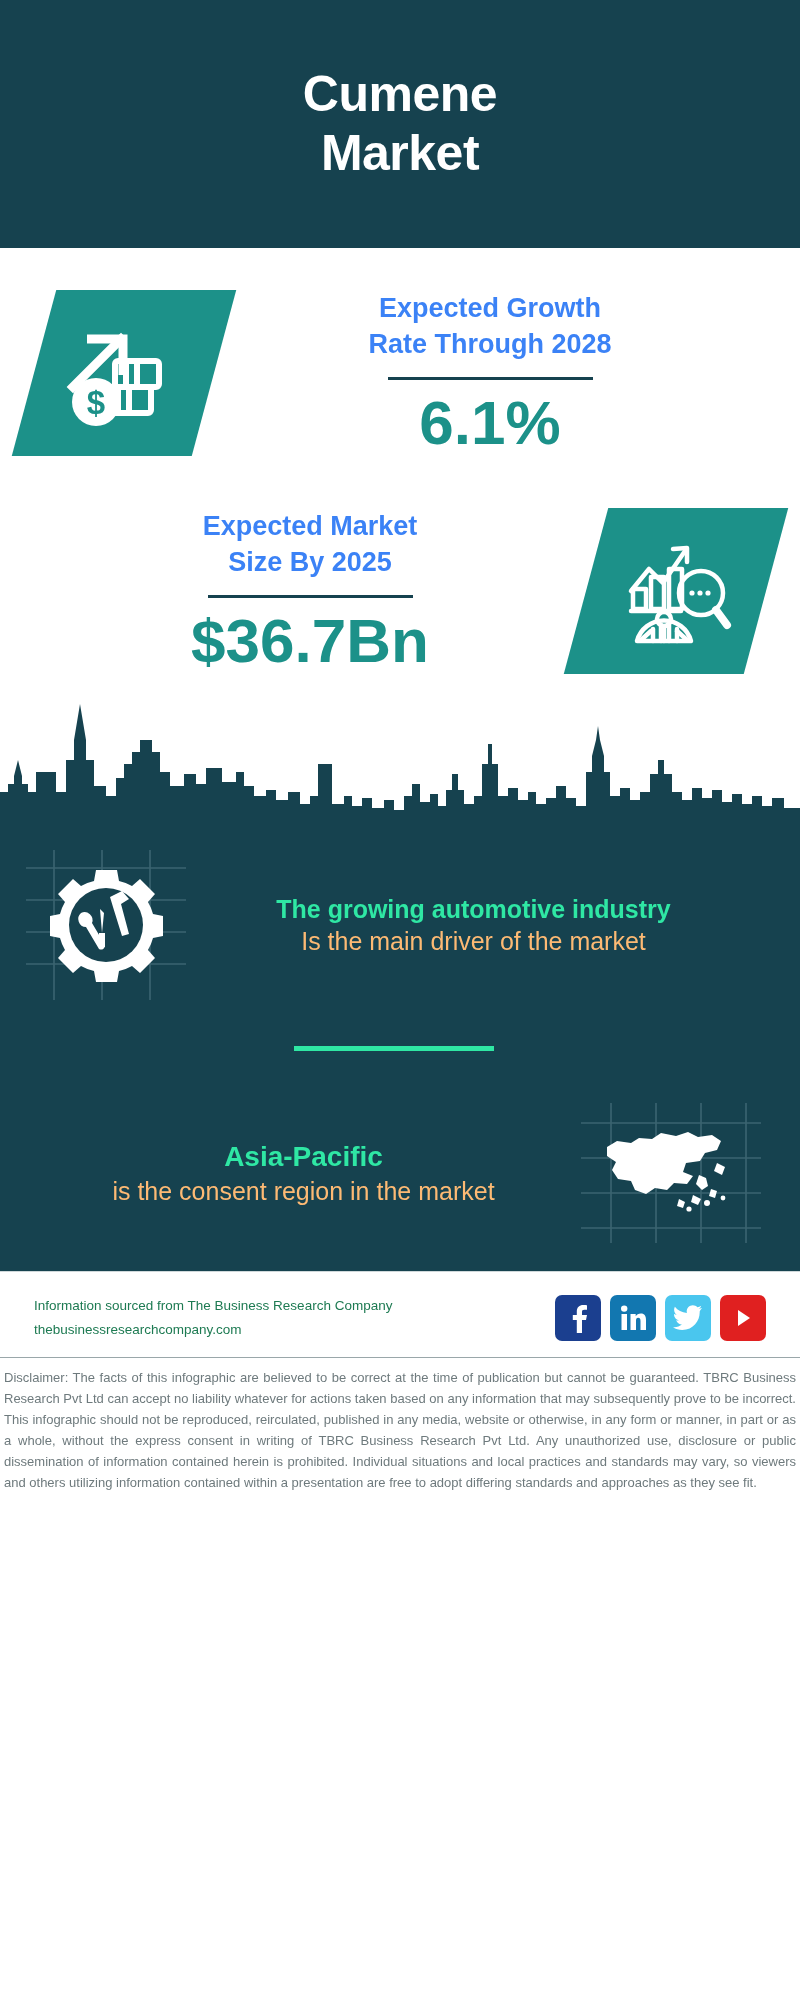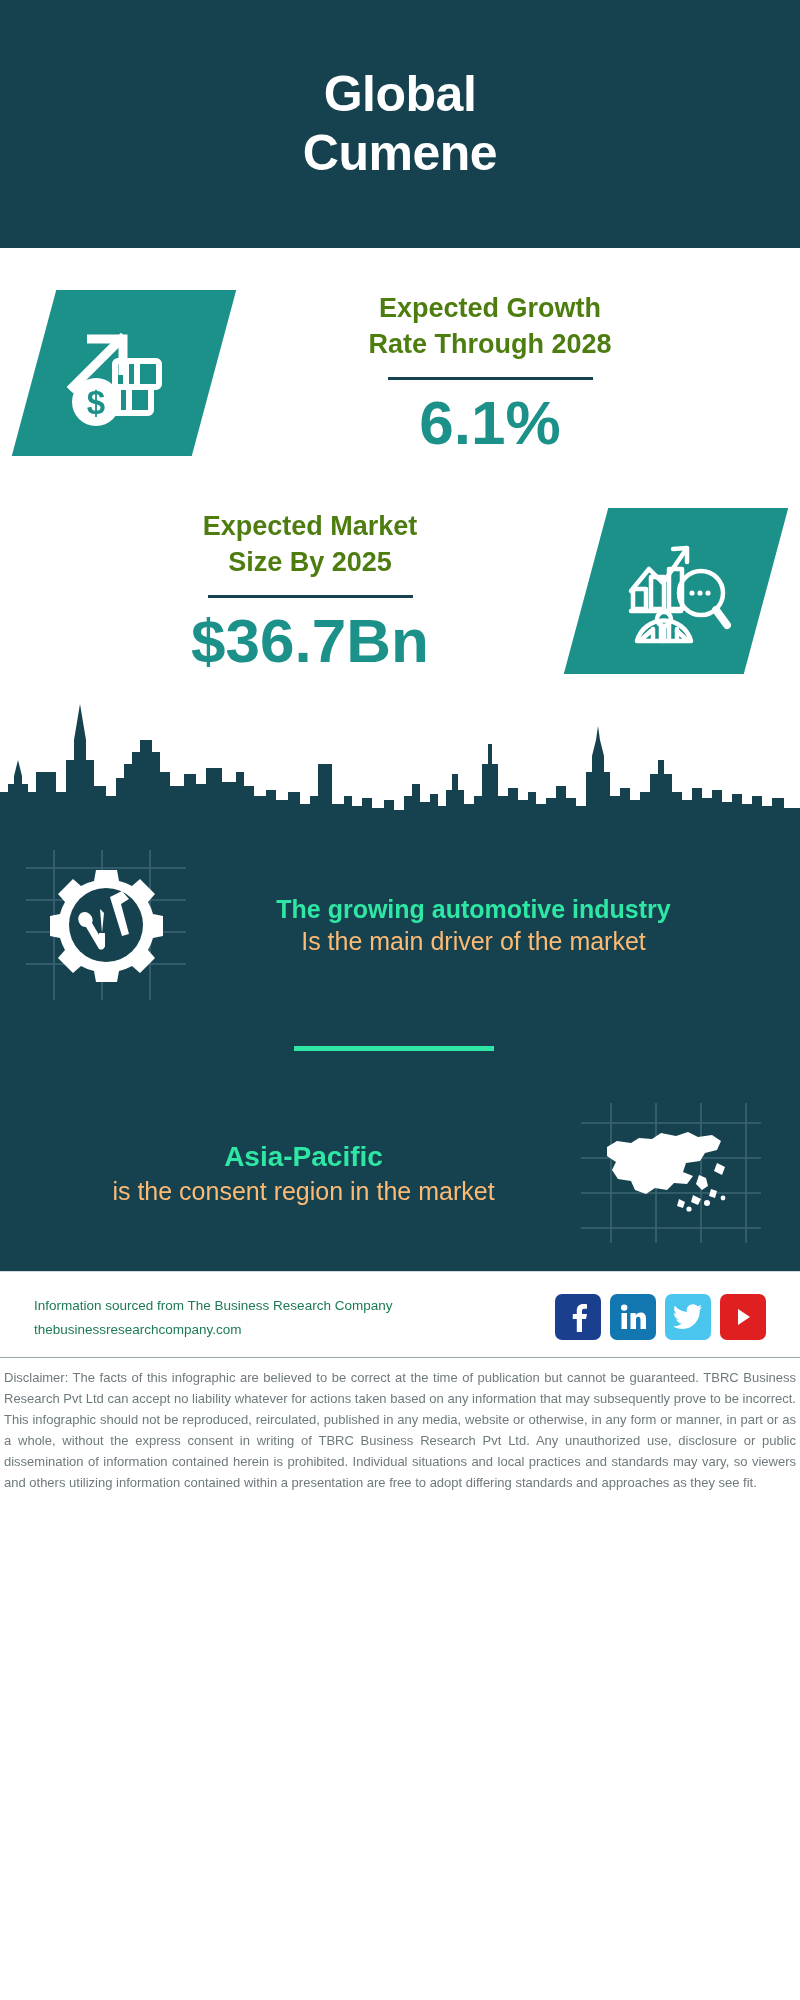--- a/index.html
+++ b/index.html
@@ -40,21 +40,21 @@
     width:180px; height:166px;
     background:#1c9189;
     transform:skewX(-15deg);
     display:flex; align-items:center; justify-content:center;
     flex:0 0 auto;
   }
   .para-inner { transform:skewX(15deg); display:flex; align-items:center; justify-content:center; }
 
   .stat-text { flex:1; text-align:center; }
   .stat-label {
-    color:#4d7c0f;
+    color:#3b82f6;
     font-size:27px; font-weight:bold; line-height:1.32;
   }
   .stat-rule {
     width:205px; height:3px; background:#16424f;
     margin:14px auto 10px auto;
   }
   .stat-value {
     color:#1c9189;
     font-size:62px; font-weight:bold; line-height:1.05;
   }
@@ -90,21 +90,21 @@
 
   .mid-divider {
     width:200px; height:5px; background:#2fe7a4;
     margin:46px auto 40px auto;
   }
 
   
   .footer {
     background:#fff;
     padding:22px 34px 16px 34px;
-    display:flex; align-items:flex-start; justify-content:space-between;
+    display:flex; align-items:flex-end; justify-content:space-between;
     border-top:1px solid #cfd8da;
     gap:45px;
   }
   .footer-text { color:#1d7a52; font-size:13.5px; line-height:1.75; }
   .socials { display:flex; gap:9px; align-items:center; }
   .social {
     width:46px; height:46px; border-radius:7px;
     display:flex; align-items:center; justify-content:center;
   }
   .s-fb { background:#1b3f8f; }
@@ -119,22 +119,22 @@
     font-size:13px;
     line-height:1.62;
     text-align:justify;
   }
 </style>
 </head>
 <body>
 
 <div class="header">
   <div class="header-title">
-    <div>Global</div>
     <div>Cumene</div>
+    <div>Market</div>
   </div>
 </div>
 
 <div class="white-zone">
 
   <div class="stat-row left-icon">
     <div class="para-box">
       <div class="para-inner">
         <svg width="118" height="112" viewBox="0 0 118 112">
           <g fill="none" stroke="#ffffff" stroke-width="9" stroke-linecap="square">

